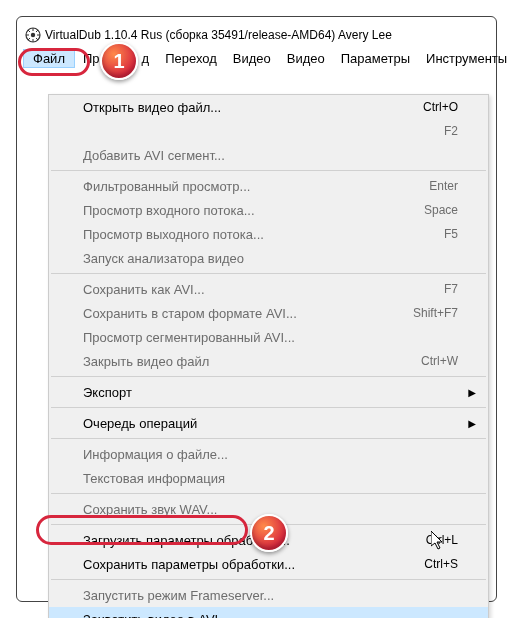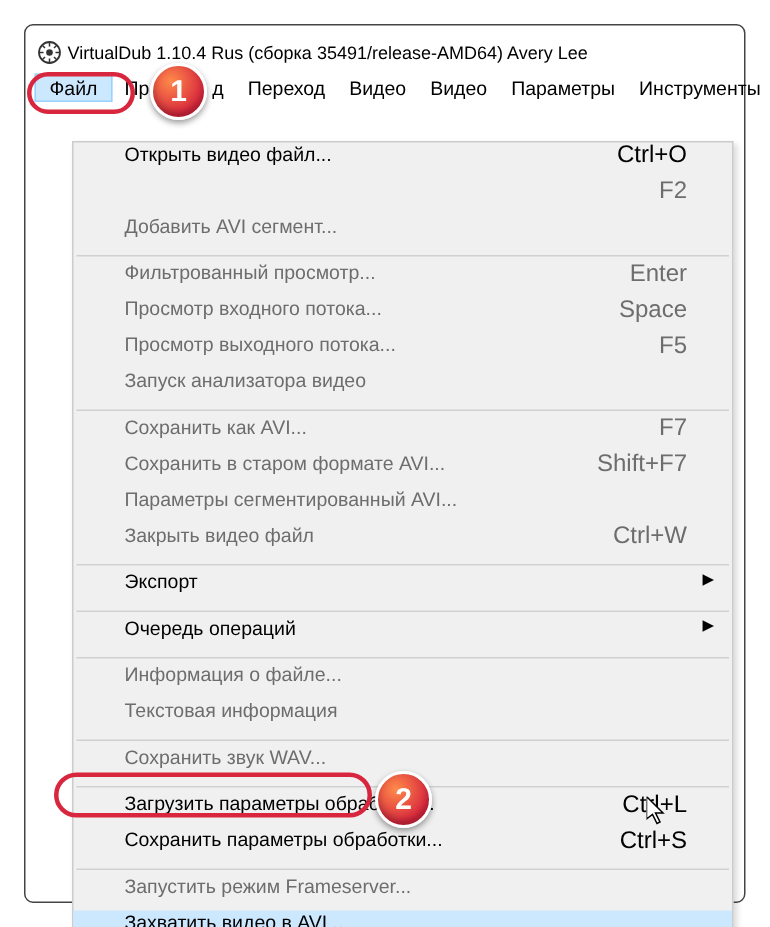--- a/index.html
+++ b/index.html
@@ -9,23 +9,23 @@
   .app-icon{width:16px;height:16px}
   .title-text{font-size:12px;color:#000}
   .menubar{display:flex;gap:0;font-size:13px;color:#000;padding:0 0 2px 0}
   .menubar span{padding:2px 8px}
   .menubar .active{background:#cce8ff;border:1px solid #99d1ff;padding:1px 9px}
   .marker1{position:absolute;left:18px;top:48px;width:72px;height:28px;border:3px solid #d7263d;border-radius:14px;pointer-events:none}
   .badge{position:absolute;width:38px;height:38px;border-radius:50%;background:radial-gradient(circle at 35% 30%,#ff8a4a,#d7263d 70%);border:2px solid #fff;box-shadow:0 2px 4px rgba(0,0,0,.4), inset 0 -3px 5px rgba(0,0,0,.25);color:#fff;font-weight:bold;font-size:20px;display:flex;align-items:center;justify-content:center;pointer-events:none}
   .badge1{left:100px;top:42px}
   .badge2{left:250px;top:514px}
   .dropdown{position:absolute;left:31px;top:77px;right:7px;background:#f0f0f0;border:1px solid #ccc;box-shadow:2px 2px 4px rgba(0,0,0,.15)}
-  .mi{display:flex;font-size:13px;color:#000;height:24px;padding:0 30px 0 34px;position:relative}
+  .mi{display:flex;align-items:center;font-size:13px;color:#000;height:24px;padding:0 30px 0 34px;position:relative}
   .mi.disabled{color:#6d6d6d}
-  .mi .sc{margin-left:auto;font-size:16px}
+  .mi .sc{margin-left:auto;font-size:12px}
   .mi .arrow{position:absolute;right:12px;font-size:10px}
   .sep{height:1px;background:#d0d0d0;margin:3px 2px}
   .mi.highlight{background:#cce8ff}
   .marker2{position:absolute;left:36px;top:515px;width:212px;height:30px;border:3px solid #d7263d;border-radius:15px;pointer-events:none}
   .cursor{position:absolute;left:431px;top:531px;pointer-events:none}
 </style>
 </head>
 <body>
 
 <div class="window">
@@ -78,21 +78,21 @@
     <div class="sep"></div>
     <div class="mi disabled">
         <span>Сохранить как AVI...</span>
         <span class="sc">F7</span>
       </div>
     <div class="mi disabled">
         <span>Сохранить в старом формате AVI...</span>
         <span class="sc">Shift+F7</span>
       </div>
     <div class="mi disabled">
-        <span>Параметры сегментированный AVI...</span>
+        <span>Просмотр сегментированный AVI...</span>
       </div>
     <div class="mi disabled">
         <span>Закрыть видео файл</span>
         <span class="sc">Ctrl+W</span>
       </div>
     <div class="sep"></div>
     <div class="mi">
         <span>Экспорт</span>
         <span class="arrow">▶</span>
       </div>

